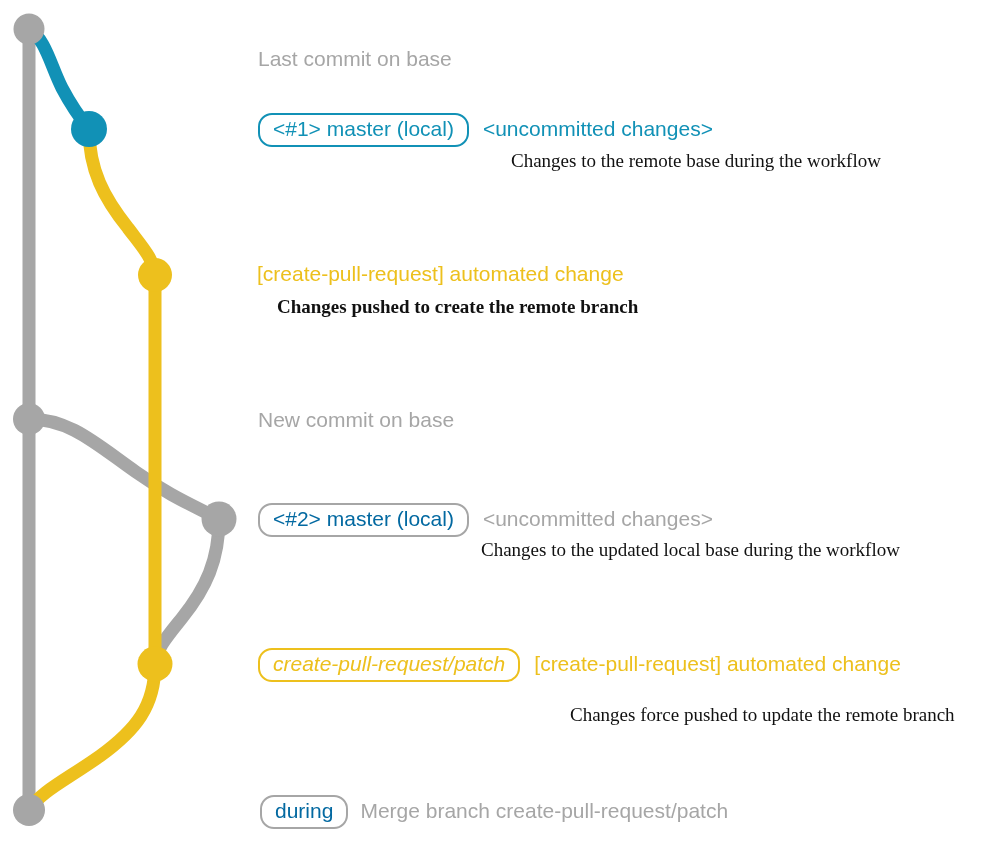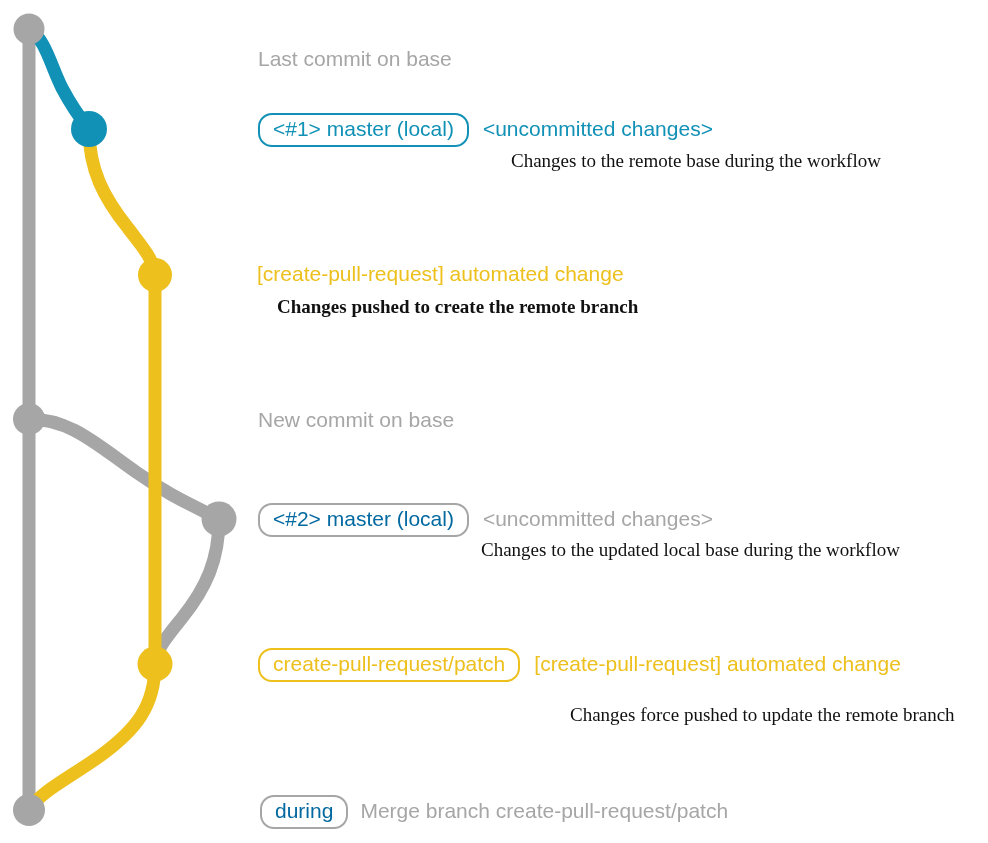--- a/index.html
+++ b/index.html
@@ -37,21 +37,21 @@
     border: 2px solid #1191b6;
     border-radius: 14px;
     padding: 2px 13px 4px 13px;
     font-size: 21px;
     line-height: 1.15;
     color: #1191b6;
     background: #ffffff;
     box-sizing: border-box;
   }
   .pill.gray  { border-color: #a6a6a6; color: #0369a1; }
-  .pill.yellow{ border-color: #edc01d; color: #edc01d; }
+  .pill.yellow{ border-color: #edc01d; color: #edc01d; font-style: italic; }
 
   .headline {
     font-size: 21px;
     line-height: 1.15;
   }
   .headline.blue   { color: #1191b6; }
   .headline.gray   { color: #a6a6a6; }
   .headline.yellow { color: #edc01d; }
 
   .subtext {

